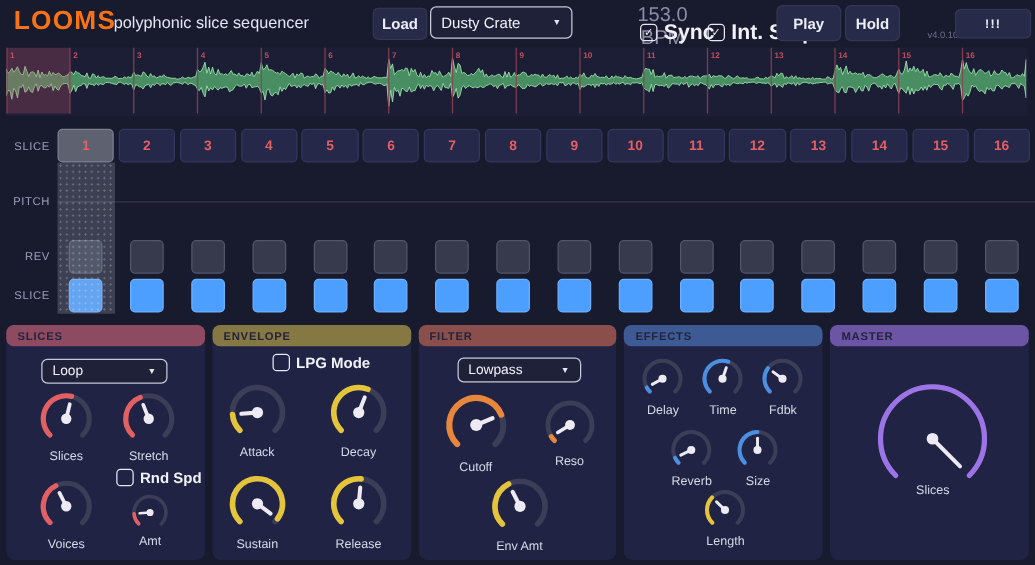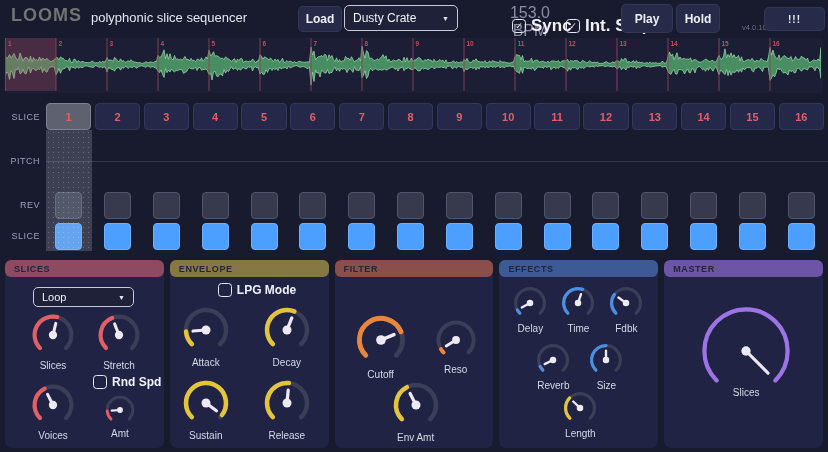--- a/index.html
+++ b/index.html
@@ -1,21 +1,21 @@
 <!DOCTYPE html>
 <html><head>
 <meta charset="utf-8">
 <style>
   html,body{margin:0;padding:0;background:#181a2d;}
   .app{position:relative;width:828px;height:452px;background:#181a2d;overflow:hidden;
        font-family:"Liberation Sans","DejaVu Sans",sans-serif;color:#e8eaf2;}
 
   
   .topbar{position:absolute;top:0;left:0;width:100%;height:36px;}
-  .logo{position:absolute;left:11px;top:5px;font-size:18px;font-weight:800;letter-spacing:1px;color:#737373;}
+  .logo{position:absolute;left:11px;top:5px;font-size:21px;font-weight:800;letter-spacing:1px;color:#f97316;}
   .subtitle{position:absolute;left:91px;top:10px;font-size:13px;color:#e3e6f2;}
   .tb-btn{position:absolute;background:#272b49;border:1px solid rgba(255,255,255,.06);border-radius:5px;
           color:#eceef6;font-size:12px;font-weight:600;display:flex;align-items:center;justify-content:center;cursor:pointer;}
   .btn-load{left:298px;top:6px;width:42px;height:24px;}
   .btn-play{left:621px;top:4px;width:50px;height:27px;}
   .btn-hold{left:676px;top:4px;width:42px;height:27px;}
   .btn-panic{left:764px;top:7px;width:59px;height:22px;font-size:10px;letter-spacing:1px;}
   .dropdown{position:absolute;background:#1e2138;border:1px solid #c6c9da;border-radius:5px;
             display:flex;align-items:center;padding:0 8px;font-size:12px;color:#f0f2fa;cursor:pointer;box-sizing:border-box;}
   .dd-preset{left:344px;top:5px;width:114px;height:26px;}
@@ -355,20 +355,24 @@
       <path d="M21.72 78.28 A40 40 0 0 1 53.76 10.18" stroke="#e3c43b" stroke-width="9" fill="none" stroke-linecap="round"></path>
       <line x1="50" y1="50" x2="52.4" y2="24.1" stroke="#edeaf3" stroke-width="6.5" stroke-linecap="round"></line>
       <circle cx="50" cy="50" r="9" fill="#edeaf3"></circle>
     </svg>
     <div class="klabel">Release</div>
         </div>
     </div>
 
     <div class="panel">
       <div class="panel-header" style="background: rgb(138, 79, 74);">FILTER</div>
+      <div class="dropdown p-dd dd-lowpass">
+        <span>Lowpass</span>
+        <span class="dd-arrow">▼</span>
+      </div>
       <div class="knob" style="left:19px;top:53px">
           <svg width="54" height="54" viewBox="0 0 100 100">
       <path d="M21.72 78.28 A40 40 0 1 1 78.28 78.28" stroke="#3b3e56" stroke-width="9" fill="none" stroke-linecap="round"></path>
       <path d="M21.72 78.28 A40 40 0 1 1 86.96 34.69" stroke="#e8873c" stroke-width="9" fill="none" stroke-linecap="round"></path>
       <line x1="50" y1="50" x2="74.0" y2="40.1" stroke="#edeaf3" stroke-width="6.5" stroke-linecap="round"></line>
       <circle cx="50" cy="50" r="9" fill="#edeaf3"></circle>
     </svg>
     <div class="klabel">Cutoff</div>
         </div>
       <div class="knob" style="left:99px;top:58px">

